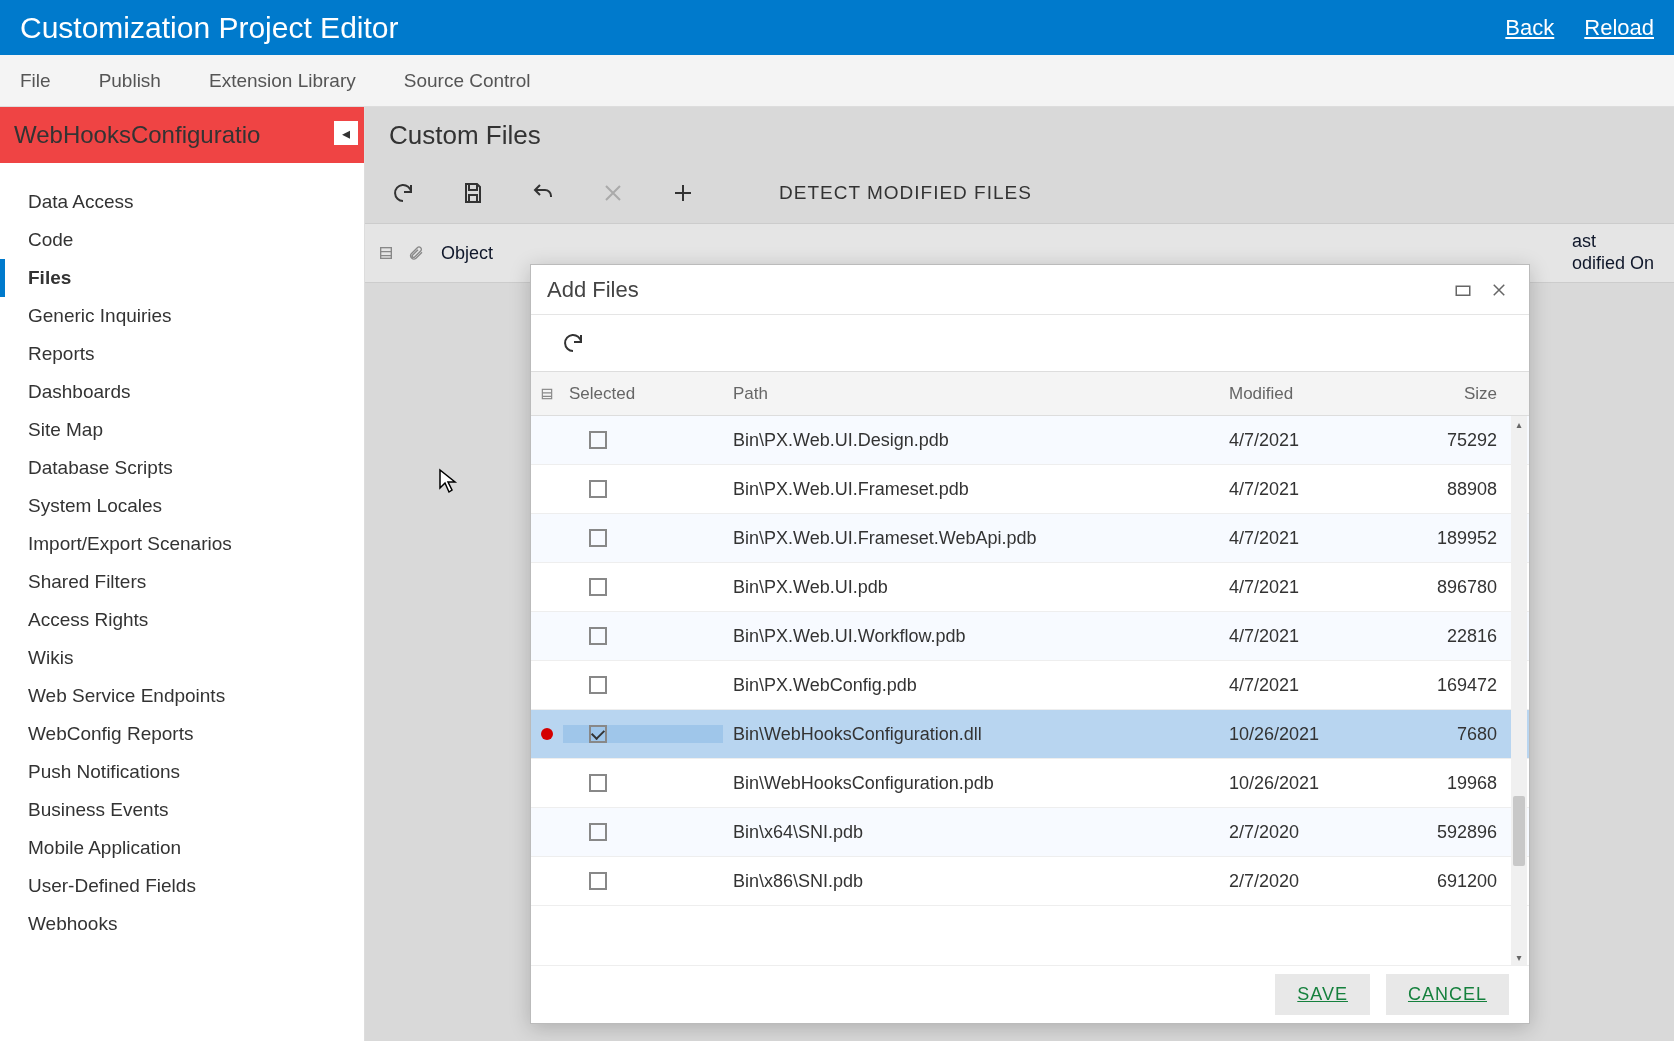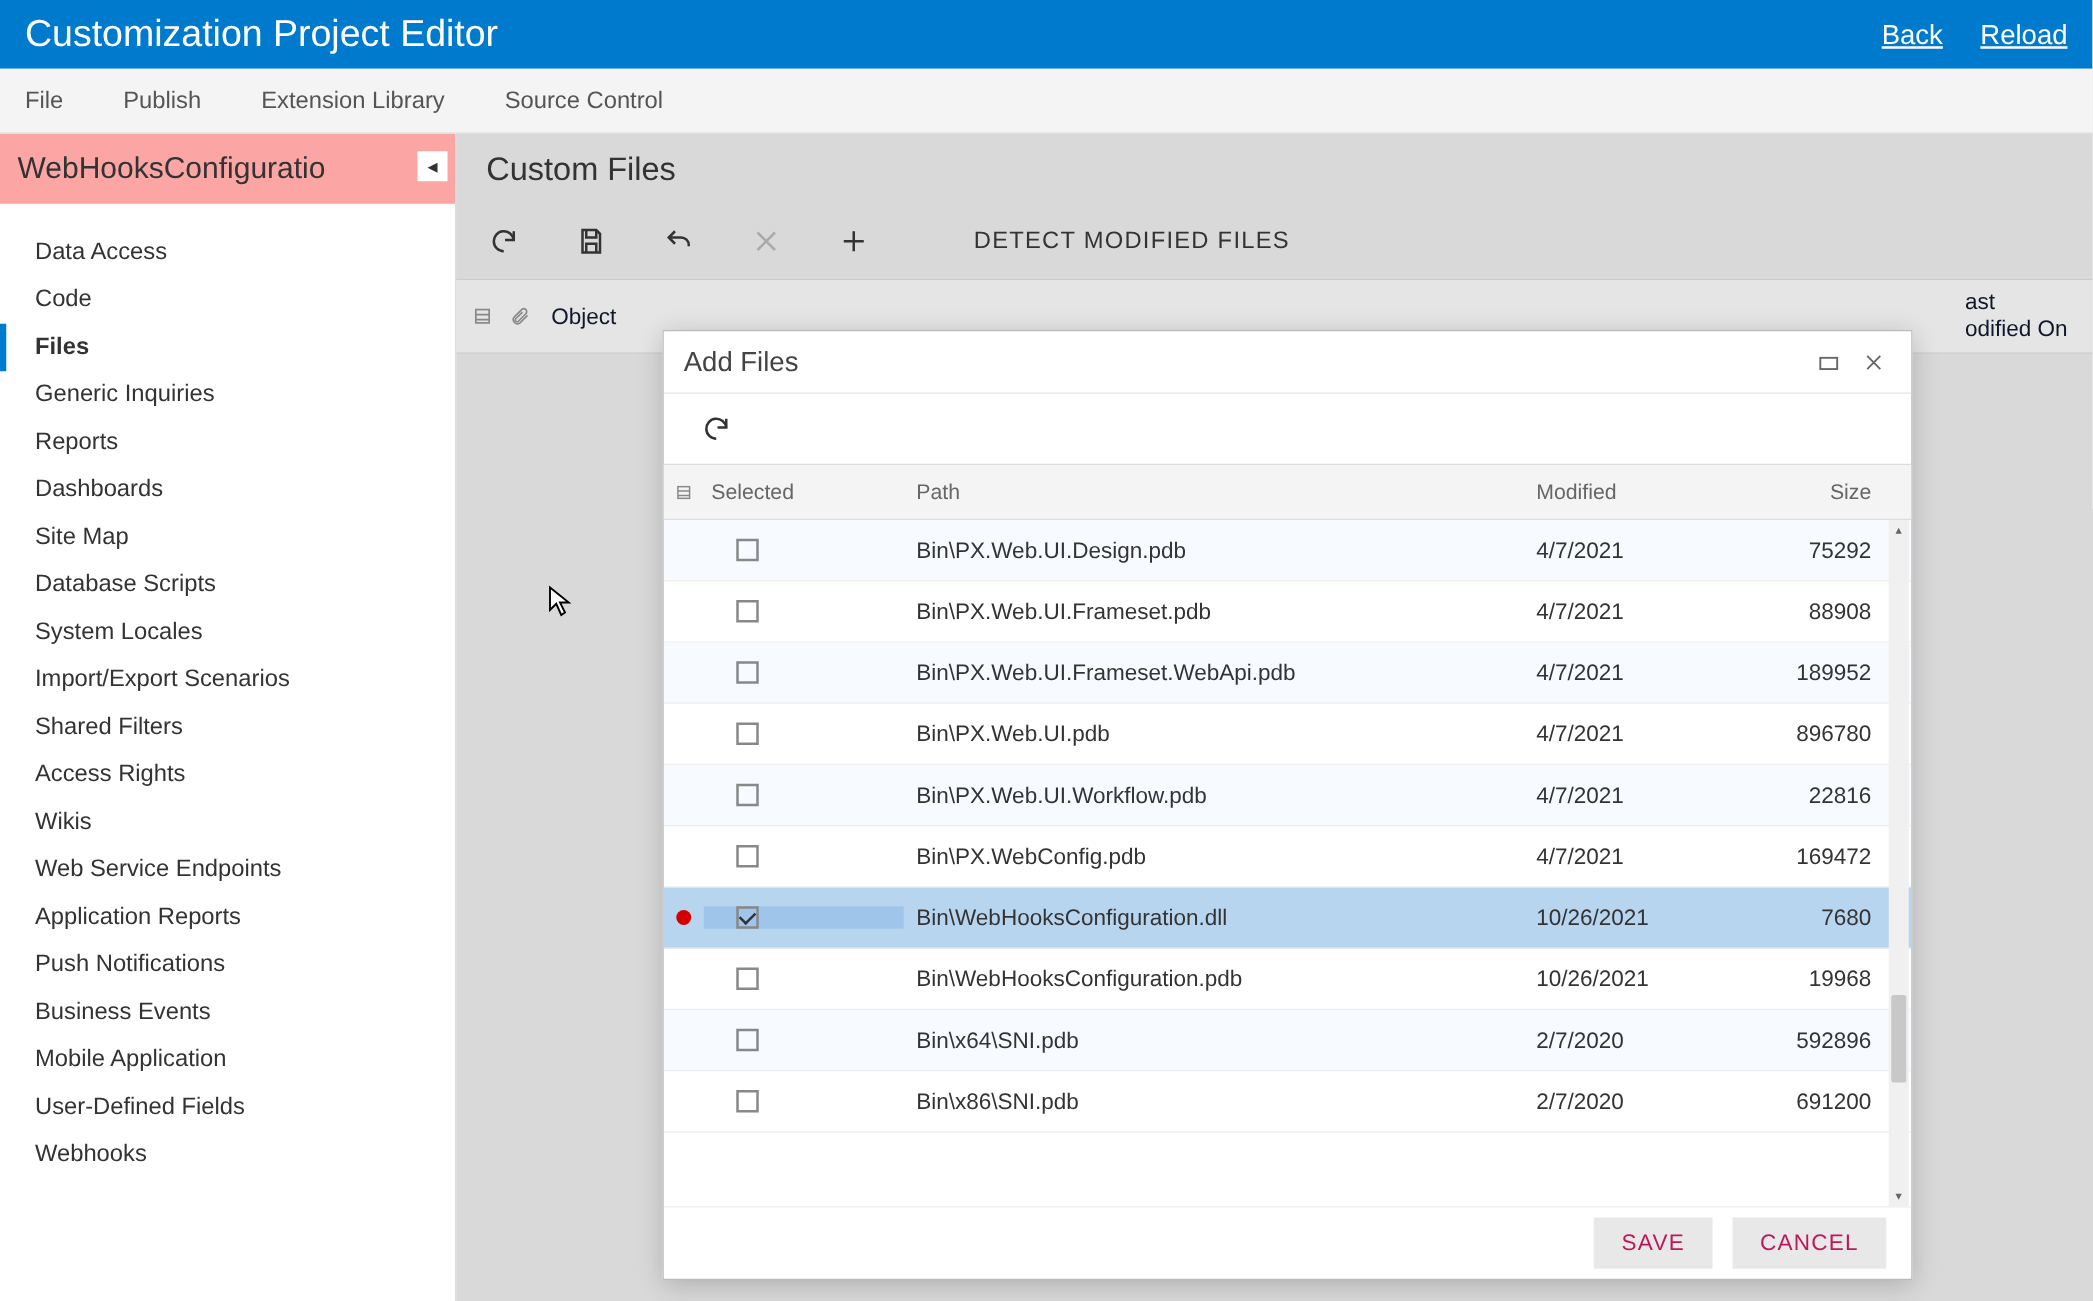--- a/index.html
+++ b/index.html
@@ -29,21 +29,21 @@
   }
   .menubar span { cursor: pointer; }
 
   
   .workspace { display: flex; height: calc(100% - 107px); }
 
   
   .sidebar { width: 365px; border-right: 1px solid #ddd; background: #fff; position: relative; }
   .sidebar-header {
     height: 56px;
-    background: #fca5a5;
+    background: #ef4444;
     display: flex; align-items: center;
     padding-left: 14px;
     font-size: 24px; color: #333;
     position: relative;
     overflow: hidden;
     white-space: nowrap;
   }
   .sidebar-header .collapse-icon {
     position: absolute; right: 6px; top: 14px;
     width: 24px; height: 24px;
@@ -158,23 +158,24 @@
 
   .dlg-footer {
     height: 58px;
     display:flex; align-items:center; justify-content:flex-end;
     gap: 16px; padding-right: 20px;
     border-top:1px solid #eee;
   }
   .btn {
     padding: 10px 22px;
     background:#e8e8e8;
-    font-size: 18px; color:#be185d;
+    font-size: 18px; color:#15803d;
     letter-spacing: 1px;
     cursor:pointer;
+    text-decoration:underline;
   }
 
   
   .cursor {
     position:absolute; left: 438px; top: 468px;
     width:20px; height:26px; pointer-events:none;
   }
   .cursor svg { width:100%; height:100%; }
 </style>
 </head>
@@ -210,21 +211,21 @@
         <div class="nav-item">Reports</div>
         <div class="nav-item">Dashboards</div>
         <div class="nav-item">Site Map</div>
         <div class="nav-item">Database Scripts</div>
         <div class="nav-item">System Locales</div>
         <div class="nav-item">Import/Export Scenarios</div>
         <div class="nav-item">Shared Filters</div>
         <div class="nav-item">Access Rights</div>
         <div class="nav-item">Wikis</div>
         <div class="nav-item">Web Service Endpoints</div>
-        <div class="nav-item">Application Reports</div>
+        <div class="nav-item">WebConfig Reports</div>
         <div class="nav-item">Push Notifications</div>
         <div class="nav-item">Business Events</div>
         <div class="nav-item">Mobile Application</div>
         <div class="nav-item">User-Defined Fields</div>
         <div class="nav-item">Webhooks</div>
       </div>
   </div>
 
   <div class="main">
     <div class="main-title">Custom Files</div>

